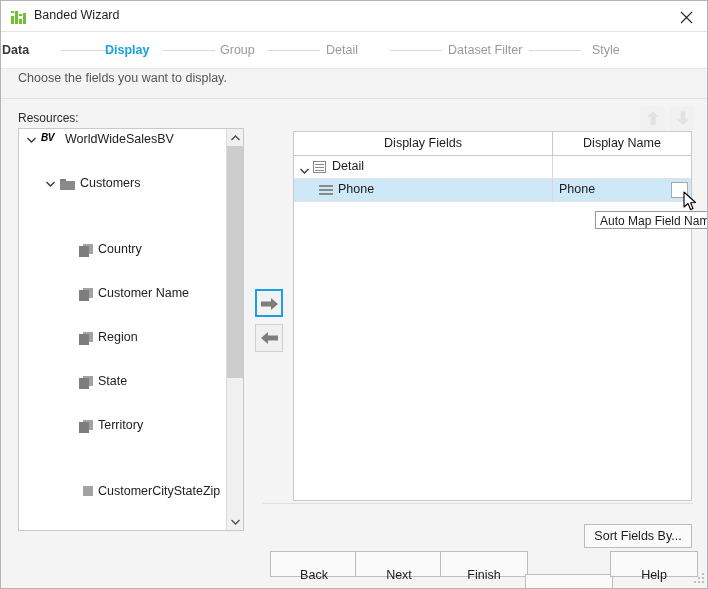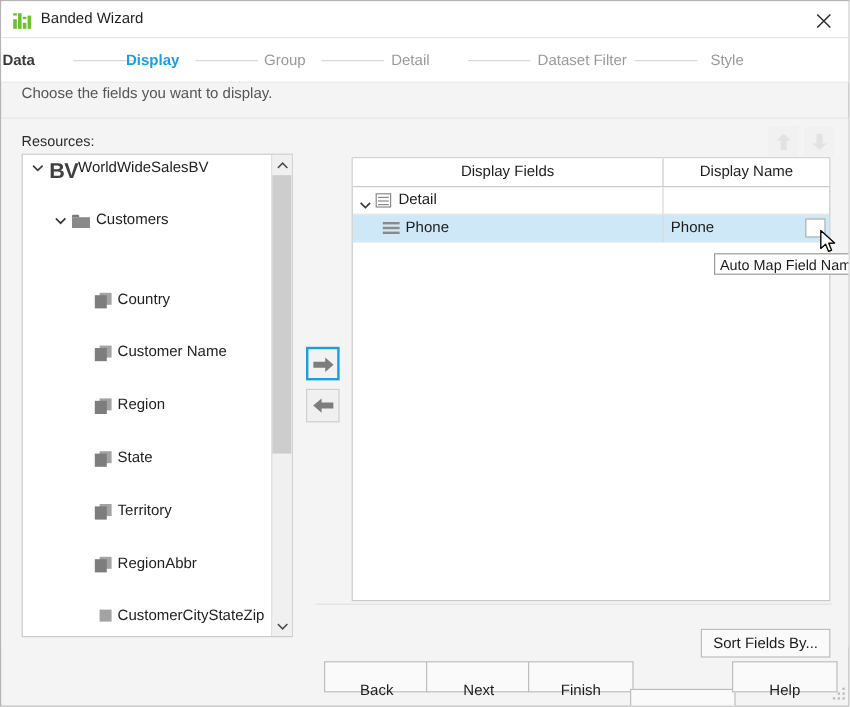--- a/index.html
+++ b/index.html
@@ -150,24 +150,25 @@
   .twisty {
     position: absolute;
     top: 7px;
     width: 9px; height: 9px;
   }
   .twisty svg { display:block; }
 
   .icon-bv {
     position: absolute;
     top: 3px;
-    font-size: 18px;
+    font-size: 10px;
     font-weight: bold;
-    color: #404040;
+    color: #000000;
     letter-spacing: -0.5px;
+    font-style: italic;
   }
   .icon-folder {
     position: absolute;
     top: 6px;
     width: 15px; height: 11px;
   }
   .icon-folder .tab {
     position:absolute; left:0; top:0; width:6px; height:2px;
     background:#7a7a7a; border-radius:1px 1px 0 0;
   }
@@ -496,27 +497,20 @@
           </span>
           <span class="tree-label" style="left: 79px;">State</span>
         </div>
         <div class="tree-row" style="top: 154px;">
           <span class="icon-cube" style="left: 60px;">
             <span class="back"></span>
             <span class="front"></span>
           </span>
           <span class="tree-label" style="left: 79px;">Territory</span>
         </div>
-        <div class="tree-row" style="top: 176px;">
-          <span class="icon-cube" style="left: 60px;">
-            <span class="back"></span>
-            <span class="front"></span>
-          </span>
-          <span class="tree-label" style="left: 79px;">RegionAbbr</span>
-        </div>
         <div class="tree-row" style="top: 198px;">
           <span class="icon-cube" style="left: 60px;">
             <span class="back"></span>
           </span>
           <span class="tree-label" style="left: 79px;">CustomerCityStateZip</span>
         </div>
       </div>
 
     <div class="tree-scroll">
       <div class="sb-btn up">

